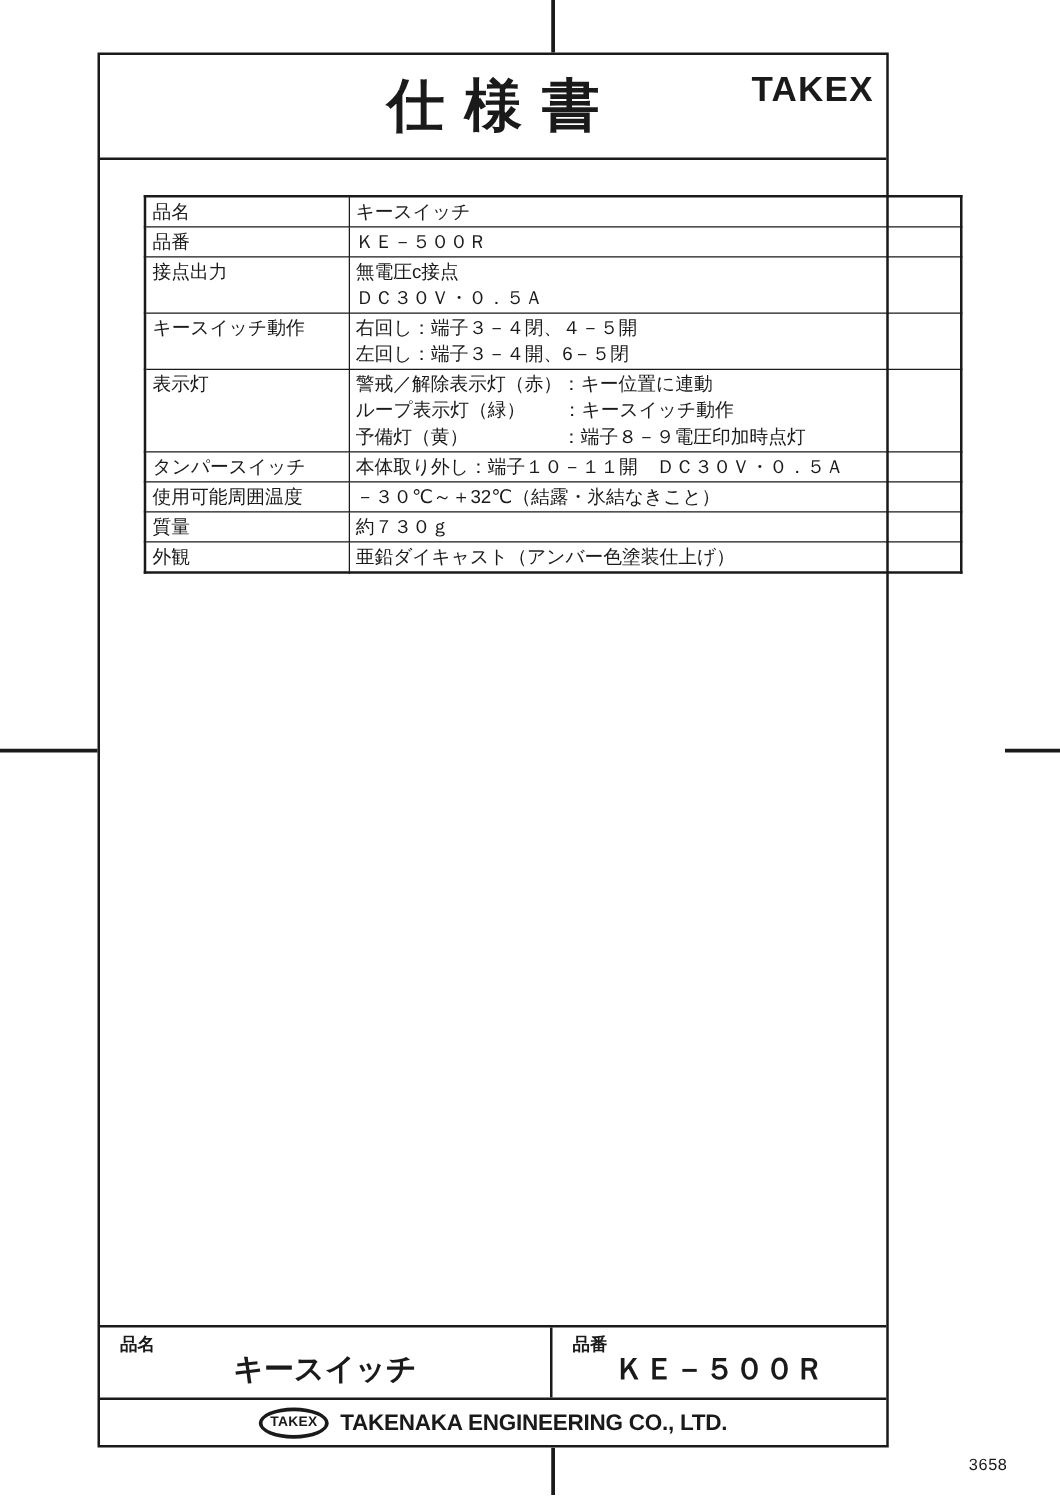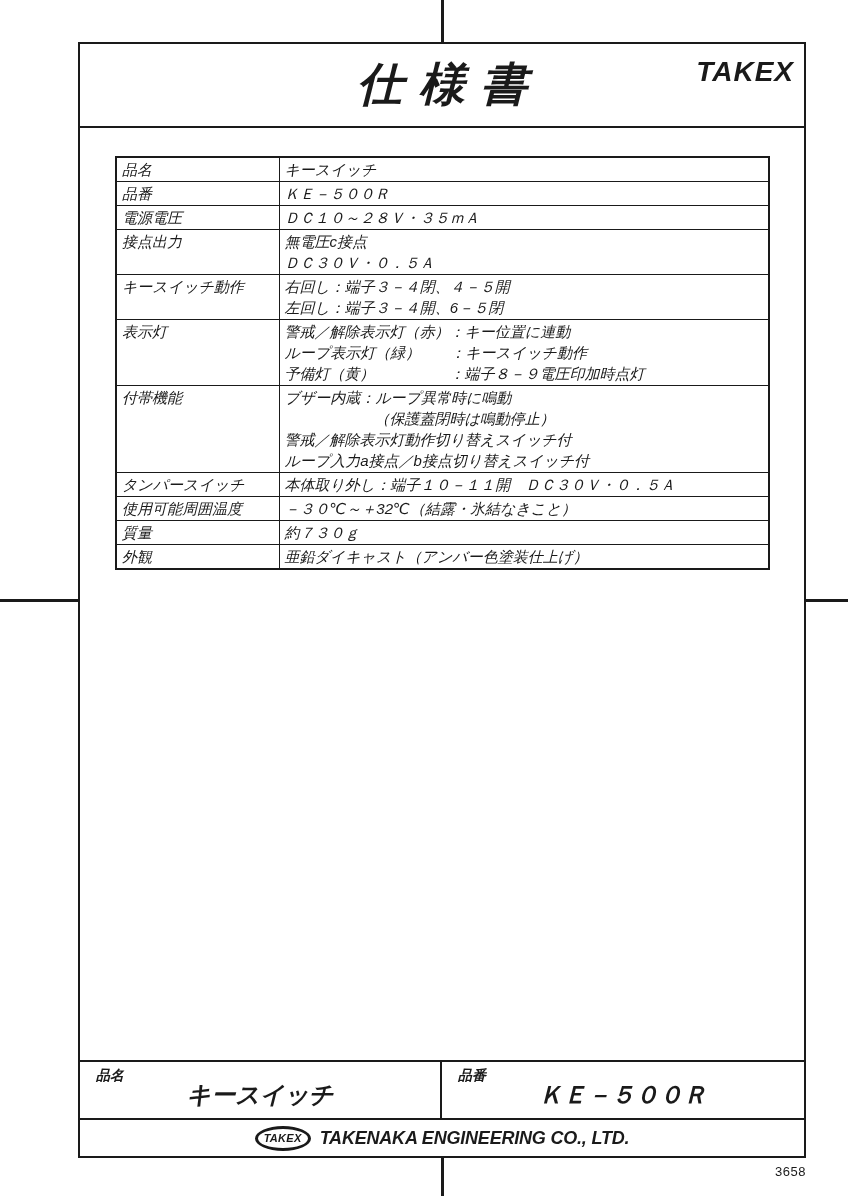--- a/index.html
+++ b/index.html
@@ -13,23 +13,23 @@
 
   
   .crop { position: absolute; background: #1a1a1a; }
   .crop-top    { left: 441px; top: 0;      width: 3px;  height: 44px; }
   .crop-bottom { left: 441px; top: 1158px; width: 3px;  height: 38px; }
   .crop-left   { left: 0;     top: 599px;  width: 80px; height: 3px; }
   .crop-right  { left: 804px; top: 599px;  width: 44px; height: 3px; }
 
   
   .frame {
-    position: absolute; left: 78px; top: 42px; width: 728px; height: 1116px;
+    position: absolute; left: 78px; top: 42px; width: 633px; height: 1116px;
     border: 2.5px solid #1a1a1a; background: #fff;
-    display: flex; flex-direction: column; font-style: italic;
+    display: flex; flex-direction: column;
   }
 
   
   .title-block {
     position: relative; height: 84px; border-bottom: 2px solid #1a1a1a;
     display: flex; align-items: center; justify-content: center;
   }
   .doc-title {
     font-size: 46px; font-weight: 600; letter-spacing: 16px; padding-left: 16px;
     white-space: nowrap;
@@ -110,54 +110,39 @@
                 <div class="line">キースイッチ</div>
               </td>
             </tr>
             <tr>
               <td class="label">品番</td>
               <td class="value">
                 <div class="line">ＫＥ－５００Ｒ</div>
               </td>
             </tr>
             <tr>
-              <td class="label">電源電圧</td>
-              <td class="value">
-                <div class="line">ＤＣ１０～２８Ｖ・３５ｍＡ</div>
-              </td>
-            </tr>
-            <tr>
               <td class="label">接点出力</td>
               <td class="value">
                 <div class="line">無電圧c接点</div>
                 <div class="line">ＤＣ３０Ｖ・０．５Ａ</div>
               </td>
             </tr>
             <tr>
               <td class="label">キースイッチ動作</td>
               <td class="value">
                 <div class="line">右回し：端子３－４閉、４－５開</div>
                 <div class="line">左回し：端子３－４開、6－５閉</div>
               </td>
             </tr>
             <tr>
               <td class="label">表示灯</td>
               <td class="value">
                 <div class="line">警戒／解除表示灯（赤）：キー位置に連動</div>
                 <div class="line">ループ表示灯（緑）　　：キースイッチ動作</div>
                 <div class="line">予備灯（黄）　　　　　：端子８－９電圧印加時点灯</div>
-              </td>
-            </tr>
-            <tr>
-              <td class="label">付帯機能</td>
-              <td class="value">
-                <div class="line">ブザー内蔵：ループ異常時に鳴動</div>
-                <div class="line">　　　　　　（保護蓋閉時は鳴動停止）</div>
-                <div class="line">警戒／解除表示灯動作切り替えスイッチ付</div>
-                <div class="line">ループ入力a接点／b接点切り替えスイッチ付</div>
               </td>
             </tr>
             <tr>
               <td class="label">タンパースイッチ</td>
               <td class="value">
                 <div class="line">本体取り外し：端子１０－１１開　ＤＣ３０Ｖ・０．５Ａ</div>
               </td>
             </tr>
             <tr>
               <td class="label">使用可能周囲温度</td>

